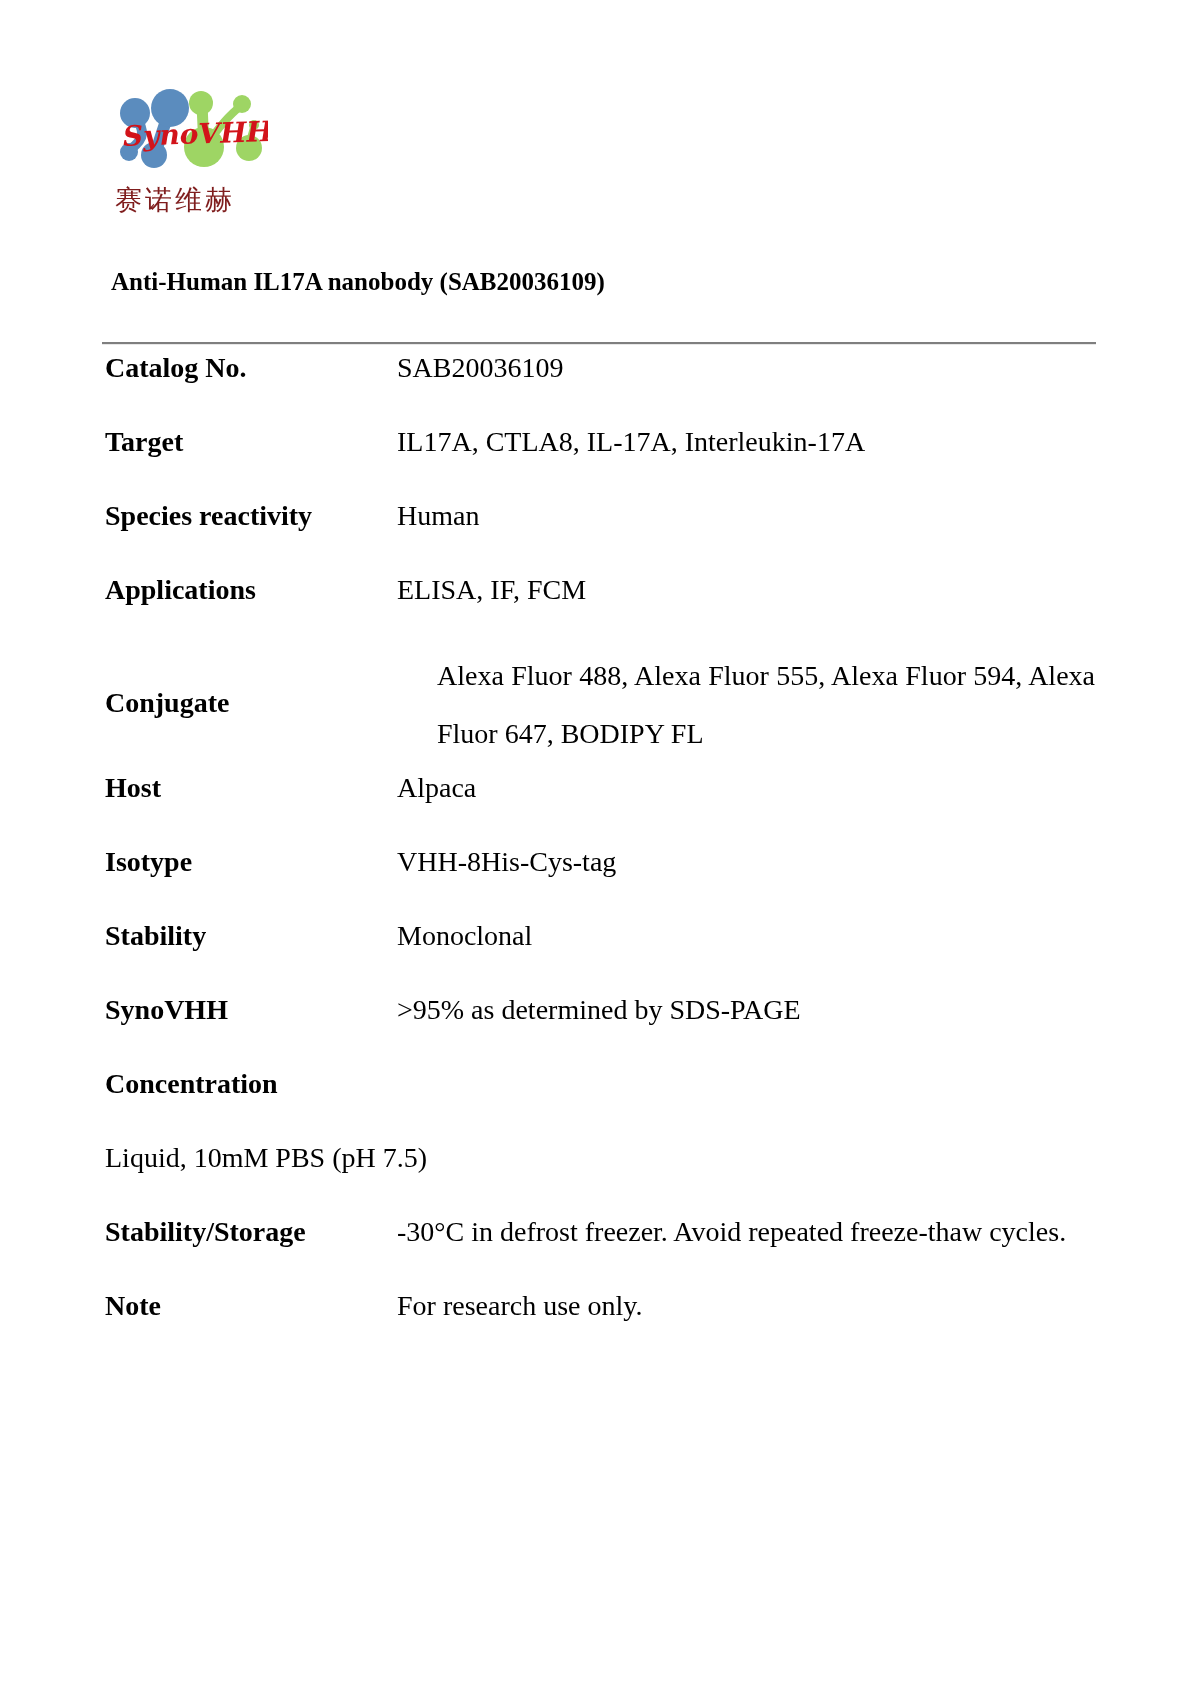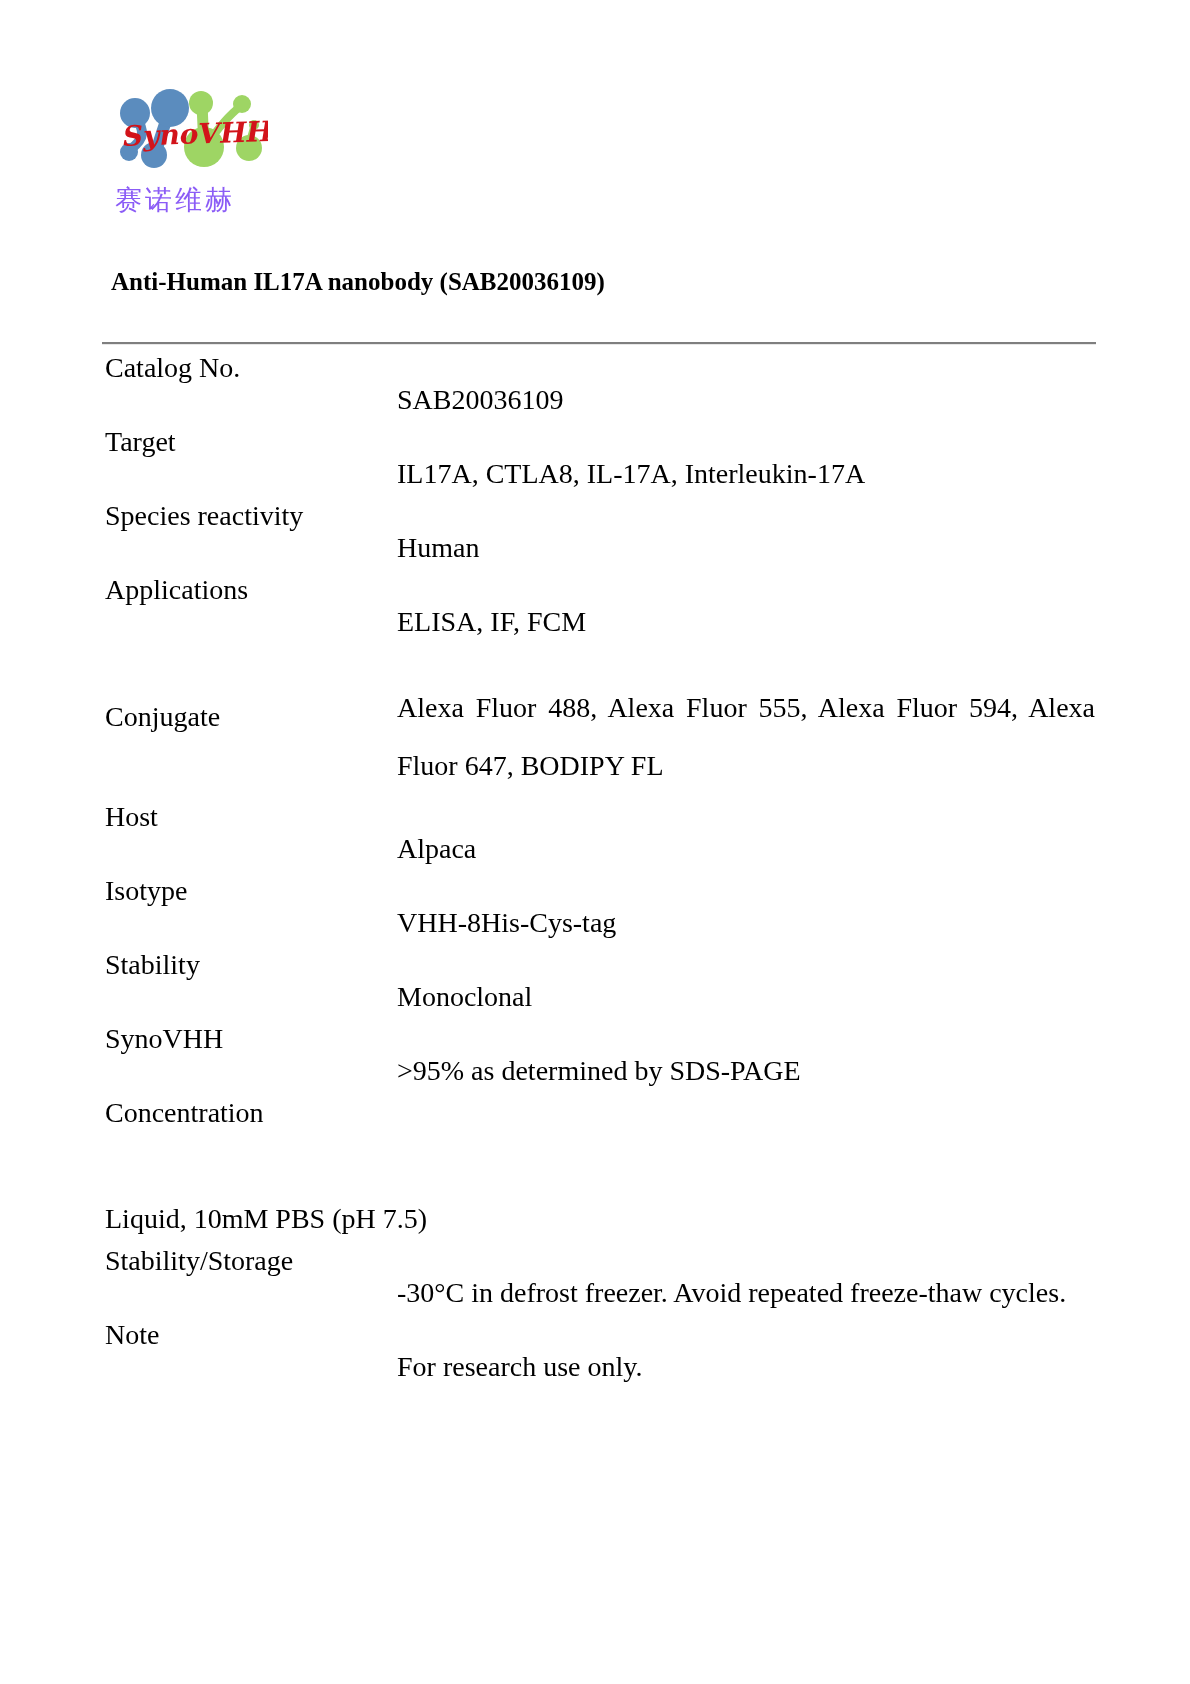--- a/index.html
+++ b/index.html
@@ -21,21 +21,21 @@
     width: 220px;
   }
   .logo-art { display: block; }
   .brand-cn {
     margin-top: 2px;
     margin-left: 12px;
     font-family: "Liberation Sans", sans-serif;
     font-size: 27px;
     line-height: 30px;
     letter-spacing: 3px;
-    color: #8b5cf6;
+    color: #7f1d1d;
   }
 
   
   .doc-title {
     position: absolute;
     left: 105px;
     top: 258px;
     font-size: 25px;
     line-height: 36px;
     font-weight: bold;
@@ -61,31 +61,30 @@
   .row {
     display: flex;
     align-items: flex-start;
     min-height: 74px;
     padding-top: 5px;
     box-sizing: border-box;
   }
   .row-label {
     flex: none;
     width: 292px;
-    font-weight: normal;
+    font-weight: bold;
     font-size: 28px;
     line-height: 34px;
   }
   .row-value {
     flex: 1;
     font-size: 28px;
     line-height: 34px;
-    margin-top: 32px;
   }
-  .row.tall { min-height: 124px; }
+  .row.tall { min-height: 124px; gap: 40px; }
   .row.tall .row-label { align-self: center; padding-bottom: 8px; }
   .row.tall .row-value {
     line-height: 58px;
     text-align: justify;
     text-align-last: left;
   }
 </style>
 </head>
 <body>
 

